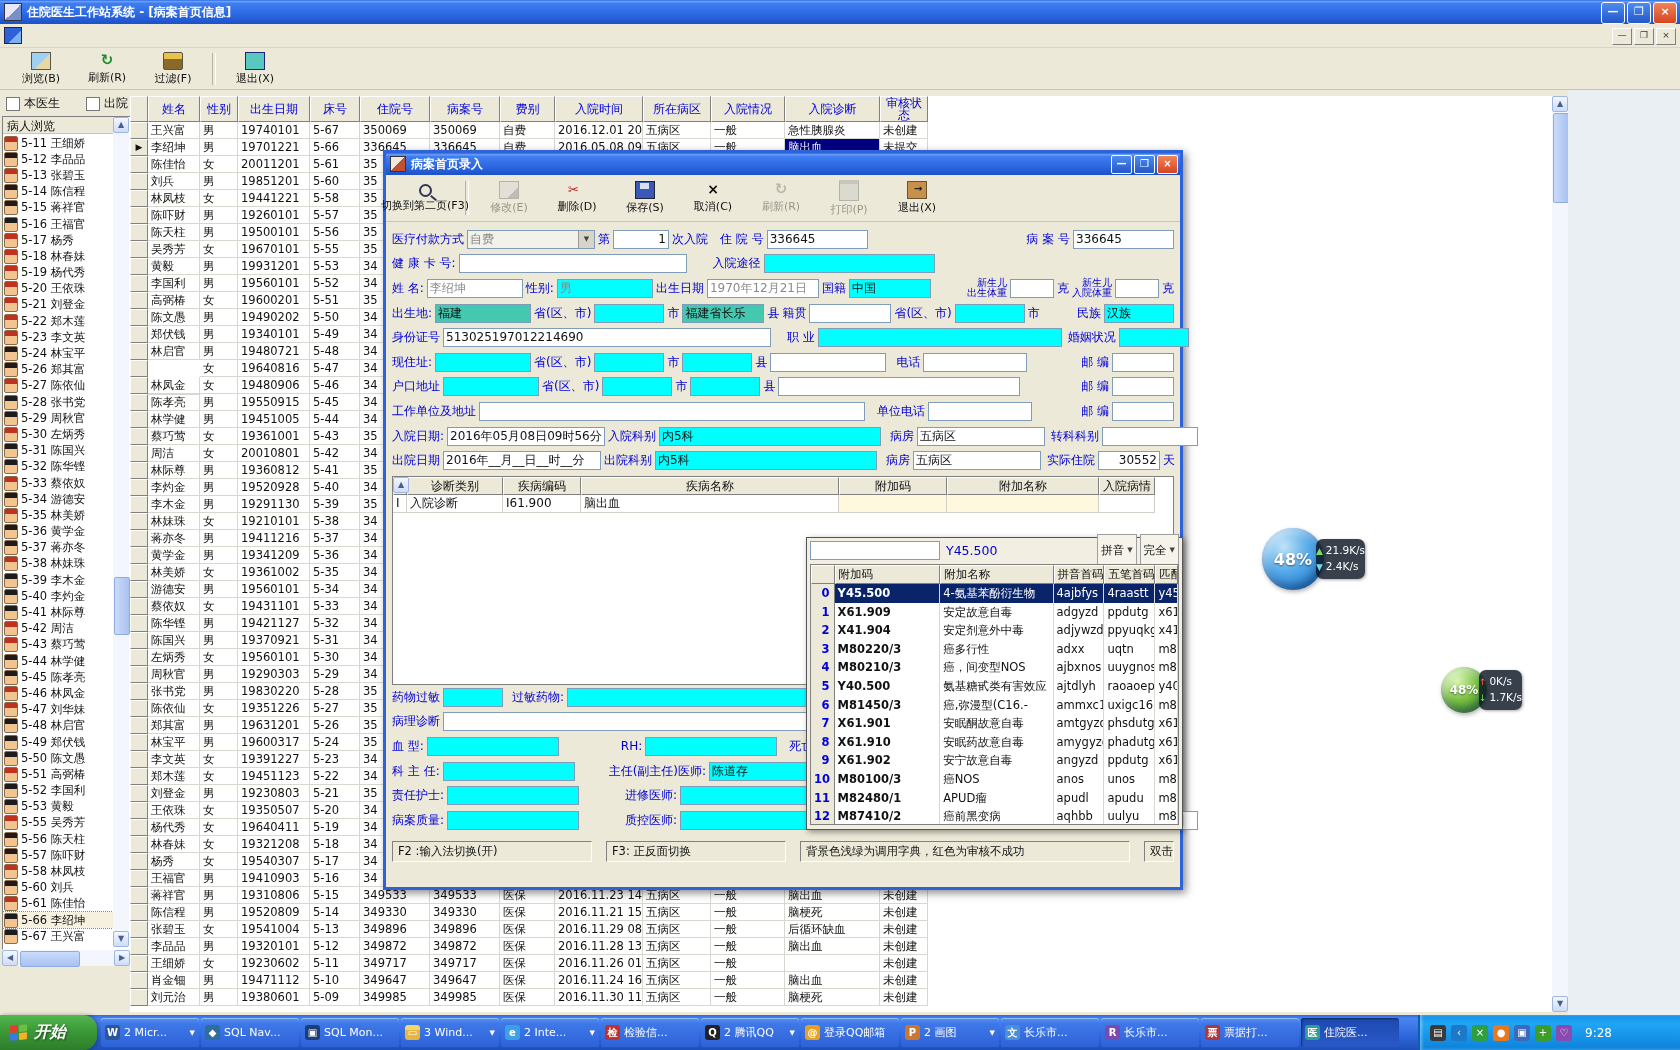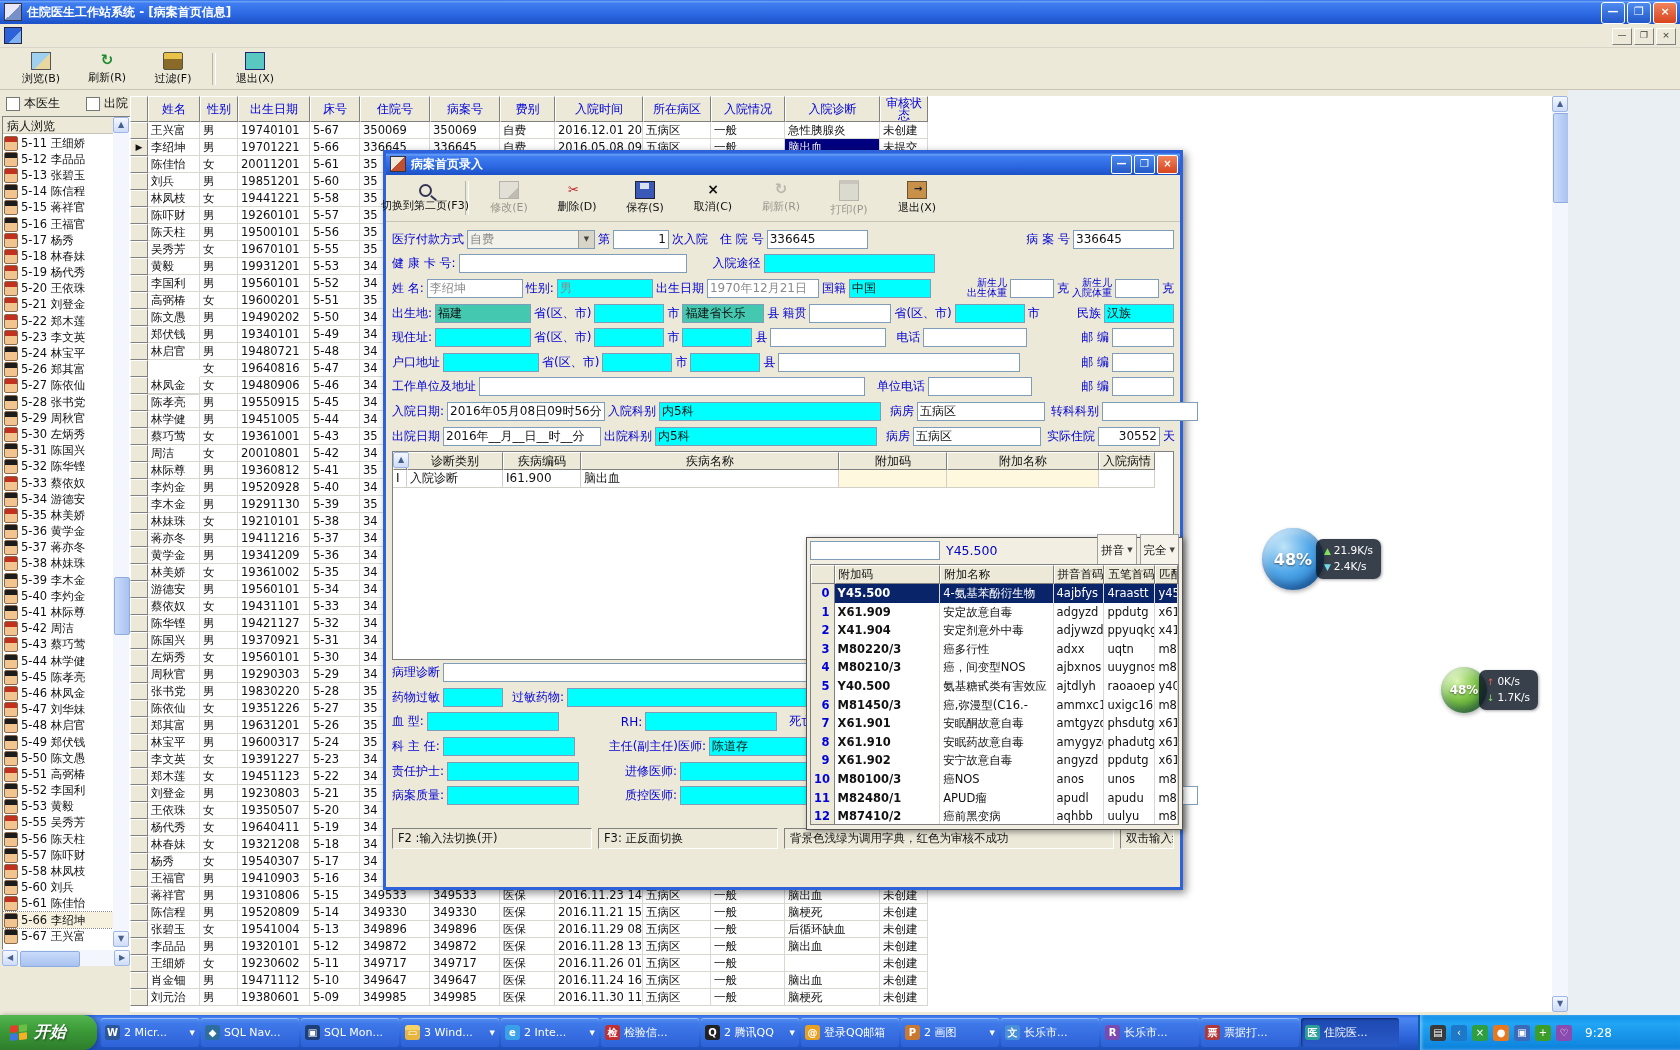--- a/index.html
+++ b/index.html
@@ -122,21 +122,21 @@
   .dghead{display:flex;height:18px}
   .dgh{background:#ECE9D8;border:1px solid;border-color:#FFF #808080 #808080 #FFF;box-sizing:border-box;color:#111;
     text-align:center;font-size:12px;line-height:16px;overflow:hidden;white-space:nowrap}
   .dgrow{display:flex;height:18px}
   .dgc{border-right:1px solid #D0D0C8;border-bottom:1px solid #D0D0C8;box-sizing:border-box;padding:0 3px;
     font-size:12px;line-height:17px;overflow:hidden;white-space:nowrap;color:#111}
   .dgc.cream{background:#FDF8DE}
   .dgscroll{position:absolute;right:0;top:0;width:16px;height:16px}
 
   .dbottom{padding:0 6px}
-  .dstatus{display:flex;gap:6px;margin:20px 6px 0 6px}
+  .dstatus{display:flex;gap:14px;margin:8px 6px 0 6px}
   .dst{border:1px solid;border-color:#808080 #FFF #FFF #808080;background:#ECE9D8;color:#111;
     padding:2px 5px;font-size:11.5px;white-space:nowrap;overflow:hidden;box-sizing:border-box}
 
   
   .popup{position:absolute;left:806px;top:537px;width:377px;height:293px;background:#F2EFE2;border:1px solid #555;
     box-shadow:2px 2px 6px rgba(0,0,0,.4);z-index:60;box-sizing:border-box}
   .psearch{height:25px;display:flex;align-items:center;gap:6px;padding:0 3px}
   .pinput{width:128px;height:17px;border:1px solid #7F9DB9;background:#fff}
   .pecho{color:#0000C8;font-size:12.5px}
   .pcombo{margin-left:auto;display:flex;gap:3px}
@@ -153,21 +153,21 @@
   .pgc.code{font-weight:bold}
   .pgrow.sel .pgc:not(.num){background:#0A246A;color:#fff}
 
   
   .widget{position:absolute;z-index:80;display:flex;align-items:center}
   .ball{border-radius:50%;display:flex;align-items:center;justify-content:center;color:#fff;font-weight:bold;
     text-shadow:0 1px 2px rgba(0,0,0,.5);box-shadow:inset -3px -5px 8px rgba(0,30,80,.45),inset 3px 5px 8px rgba(255,255,255,.55),1px 2px 4px rgba(0,0,0,.3)}
   .ball.blue{width:62px;height:62px;background:radial-gradient(circle at 35% 30%,#BFE4F8,#4FA6E8 45%,#1B6FC0);font-size:16px}
   .ball.green{width:46px;height:46px;background:radial-gradient(circle at 35% 30%,#D8F4B0,#7AC243 45%,#3C8A1E);font-size:12px}
   .pill{background:rgba(12,22,36,.82);border-radius:7px;color:#fff;font-size:10.5px;line-height:15px;
-    padding:4px 8px;margin-left:-8px;white-space:nowrap;box-shadow:1px 1px 3px rgba(0,0,0,.35)}
+    padding:4px 0;margin-left:-8px;white-space:nowrap;box-shadow:1px 1px 3px rgba(0,0,0,.35)}
   .up{color:#7FE060;font-size:9px}
   .dn{color:#70D8E8;font-size:9px}
   .upr{color:#F06050;font-size:9px}
   .dng{color:#7FE060;font-size:9px}
 
   
   .taskbar{position:absolute;left:0;top:1015px;width:1680px;height:35px;z-index:90;
     background:linear-gradient(180deg,#3168E0 0%,#4A86F0 10%,#2E66DC 60%,#1E4FB8 100%)}
   .startbtn{position:absolute;left:0;top:0;height:35px;width:97px;border-radius:0 14px 14px 0;
     background:linear-gradient(180deg,#53B64F 0%,#3B9A37 45%,#2E7D2B 100%);display:flex;align-items:center;gap:6px;
@@ -1371,20 +1371,30 @@
           <span class="flbl">籍贯</span>
           <span class="fld" style="width: 76px;"></span>
           <span class="flbl">省(区、市)</span>
           <span class="fld c" style="width: 64px;"></span>
           <span class="flbl">市</span>
           <span class="fx"></span>
           <span class="flbl">民族</span>
           <span class="fld c" style="width: 64px;">汉族</span>
         </div>
         <div class="frow">
+          <span class="flbl">身份证号</span>
+          <span class="fld" style="width: 322px;">513025197012214690</span>
+          <span class="fsp" style="width: 10px;"></span>
+          <span class="flbl">职  业</span>
+          <span class="fld c" style="width: 238px;"></span>
+          <span class="fx"></span>
+          <span class="flbl">婚姻状况</span>
+          <span class="fld c" style="width: 64px;"></span>
+        </div>
+        <div class="frow">
           <span class="flbl">现住址:</span>
           <span class="fld c" style="width: 90px;"></span>
           <span class="flbl">省(区、市)</span>
           <span class="fld c" style="width: 64px;"></span>
           <span class="flbl">市</span>
           <span class="fld c" style="width: 64px;"></span>
           <span class="flbl">县</span>
           <span class="fld" style="width: 110px;"></span>
           <span class="fsp" style="width: 4px;"></span>
           <span class="flbl">电话</span>
@@ -1460,30 +1470,30 @@
           <div class="dgc" style="width: 258px;">脑出血</div>
           <div class="dgc cream" style="width: 108px;"></div>
           <div class="dgc cream" style="width: 152px;"></div>
           <div class="dgc" style="width: 56px;"></div>
         </div>
       <div class="dgscroll sbtn">▲</div>
     </div>
 
     <div class="dbottom" id="dialog-bottom">
         <div class="frow">
-          <span class="flbl">病理诊断</span>
-          <span class="fld" style="width: 556px;"></span>
-          <span class="fx"></span>
-        </div>
-        <div class="frow">
           <span class="flbl">药物过敏</span>
           <span class="fld c" style="width: 54px;"></span>
           <span class="fsp" style="width: 3px;"></span>
           <span class="flbl">过敏药物:</span>
           <span class="fld c" style="width: 424px;"></span>
+          <span class="fx"></span>
+        </div>
+        <div class="frow">
+          <span class="flbl">病理诊断</span>
+          <span class="fld" style="width: 556px;"></span>
           <span class="fx"></span>
         </div>
         <div class="frow">
           <span class="flbl">血  型:</span>
           <span class="fld c" style="width: 126px;"></span>
           <span class="fsp" style="width: 56px;"></span>
           <span class="flbl">RH:</span>
           <span class="fld c" style="width: 126px;"></span>
           <span class="fsp" style="width: 6px;"></span>
           <span class="flbl">死亡患</span>

